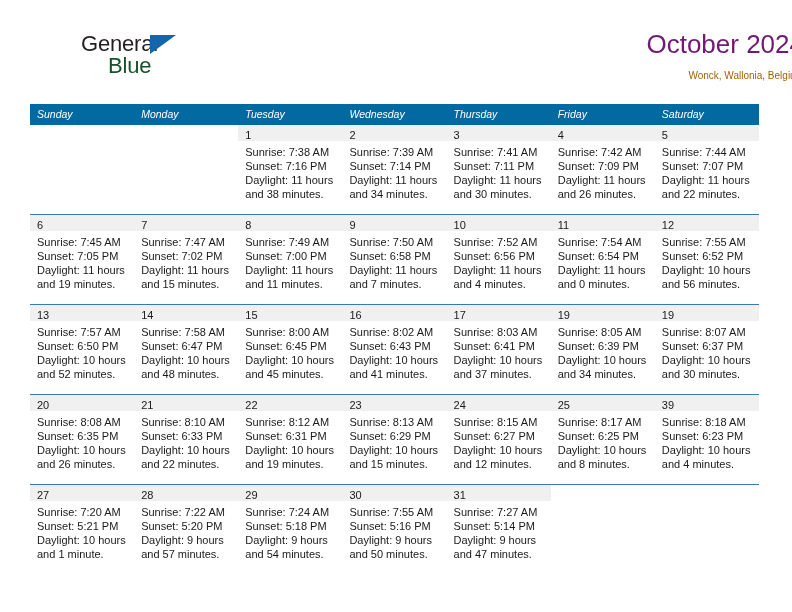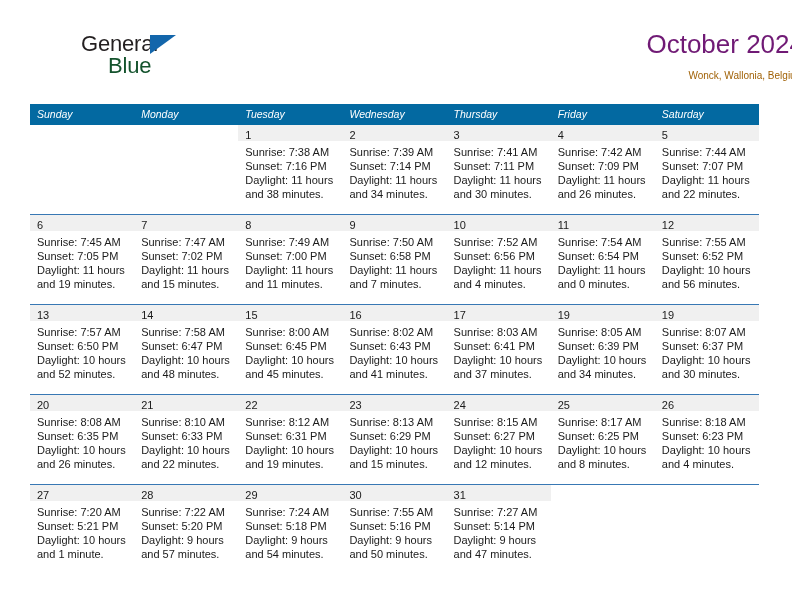--- a/index.html
+++ b/index.html
@@ -482,21 +482,21 @@
               <div class="cell-lines">
                 <div>Sunrise: 8:17 AM</div>
                 <div>Sunset: 6:25 PM</div>
                 <div>Daylight: 10 hours</div>
                 <div>and 8 minutes.</div>
               </div>
             </div>
           </td>
           <td>
             <div class="cell has-data">
-              <div class="daynum-band">26</div>
+              <div class="daynum-band">39</div>
               <div class="cell-lines">
                 <div>Sunrise: 8:18 AM</div>
                 <div>Sunset: 6:23 PM</div>
                 <div>Daylight: 10 hours</div>
                 <div>and 4 minutes.</div>
               </div>
             </div>
           </td>
         </tr>
         <tr class="week">

